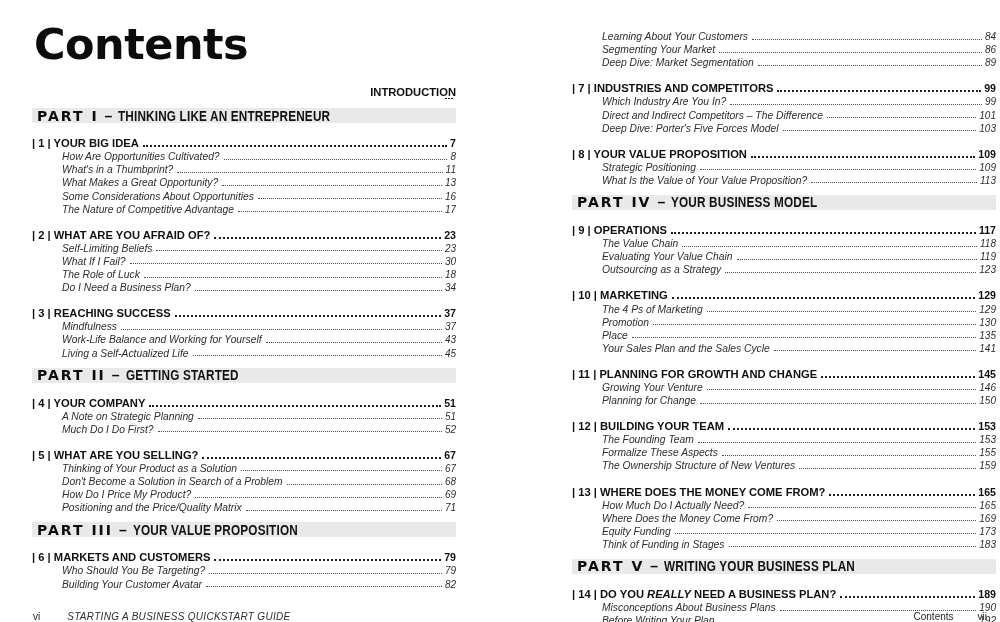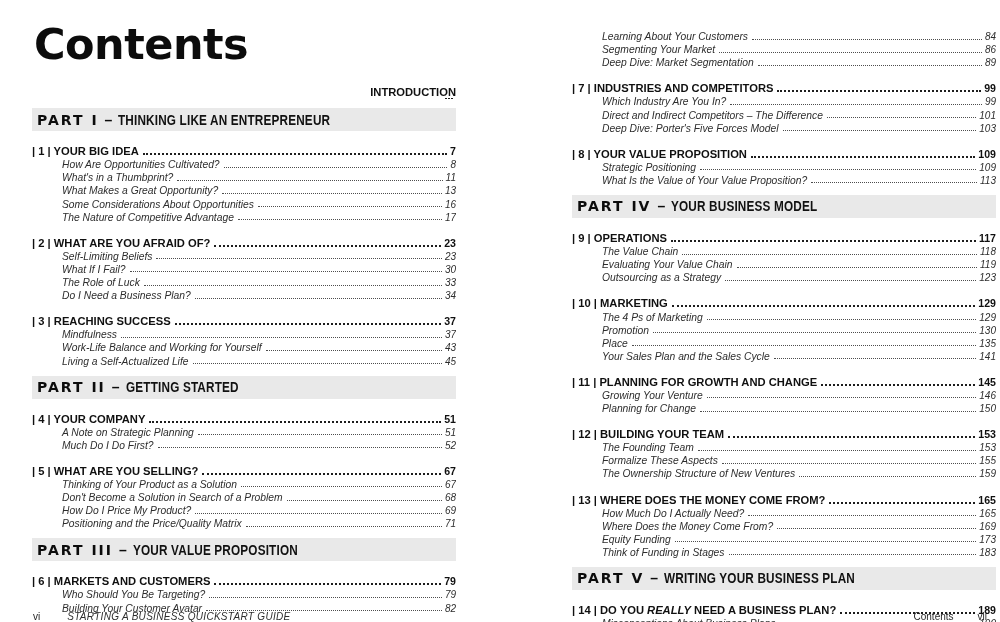--- a/index.html
+++ b/index.html
@@ -22,21 +22,21 @@
     font-weight: bold;
     font-size: 43px;
     line-height: 48px;
     letter-spacing: -0.5px;
     color: #0c0c0c;
     margin: 0 0 18px 2px;
   }
 
   .band {
     background: #e9e9e9;
-    height: 23px;
+    height: 15px;
     margin: 9px 0 5px;
     padding: 0 6px 0 5px;
     display: flex;
     align-items: center;
     white-space: nowrap;
     overflow: hidden;
   }
   .part-label {
     font-family: "DejaVu Sans", sans-serif;
     font-weight: bold;
@@ -150,21 +150,21 @@
           <span class="p">23</span>
         </div>
         <div class="row sub">
           <span class="t">What If I Fail?</span>
           <span class="dots"></span>
           <span class="p">30</span>
         </div>
         <div class="row sub">
           <span class="t">The Role of Luck</span>
           <span class="dots"></span>
-          <span class="p">33</span>
+          <span class="p">18</span>
         </div>
         <div class="row sub">
           <span class="t">Do I Need a Business Plan?</span>
           <span class="dots"></span>
           <span class="p">34</span>
         </div>
         <div class="row ch">
           <span class="t">| 3 | REACHING SUCCESS</span>
           <span class="dots"></span>
           <span class="p">37</span>

